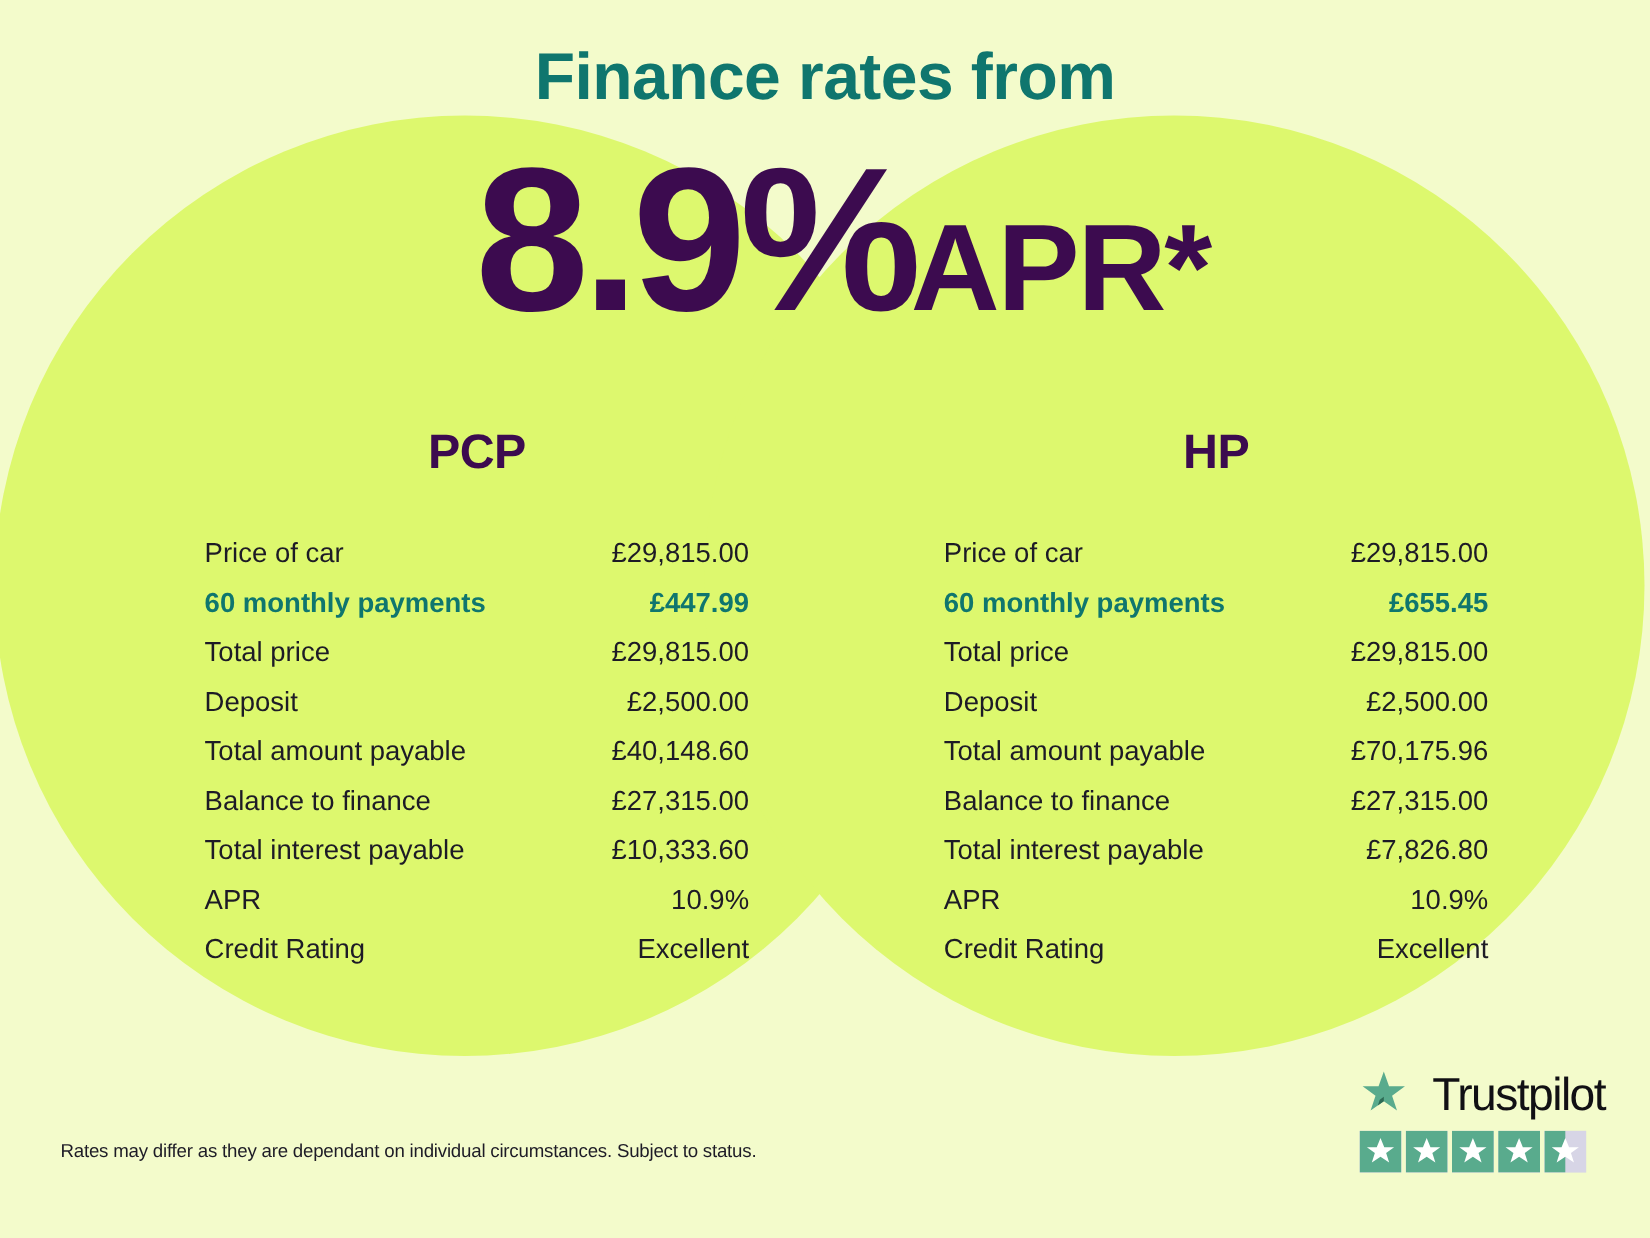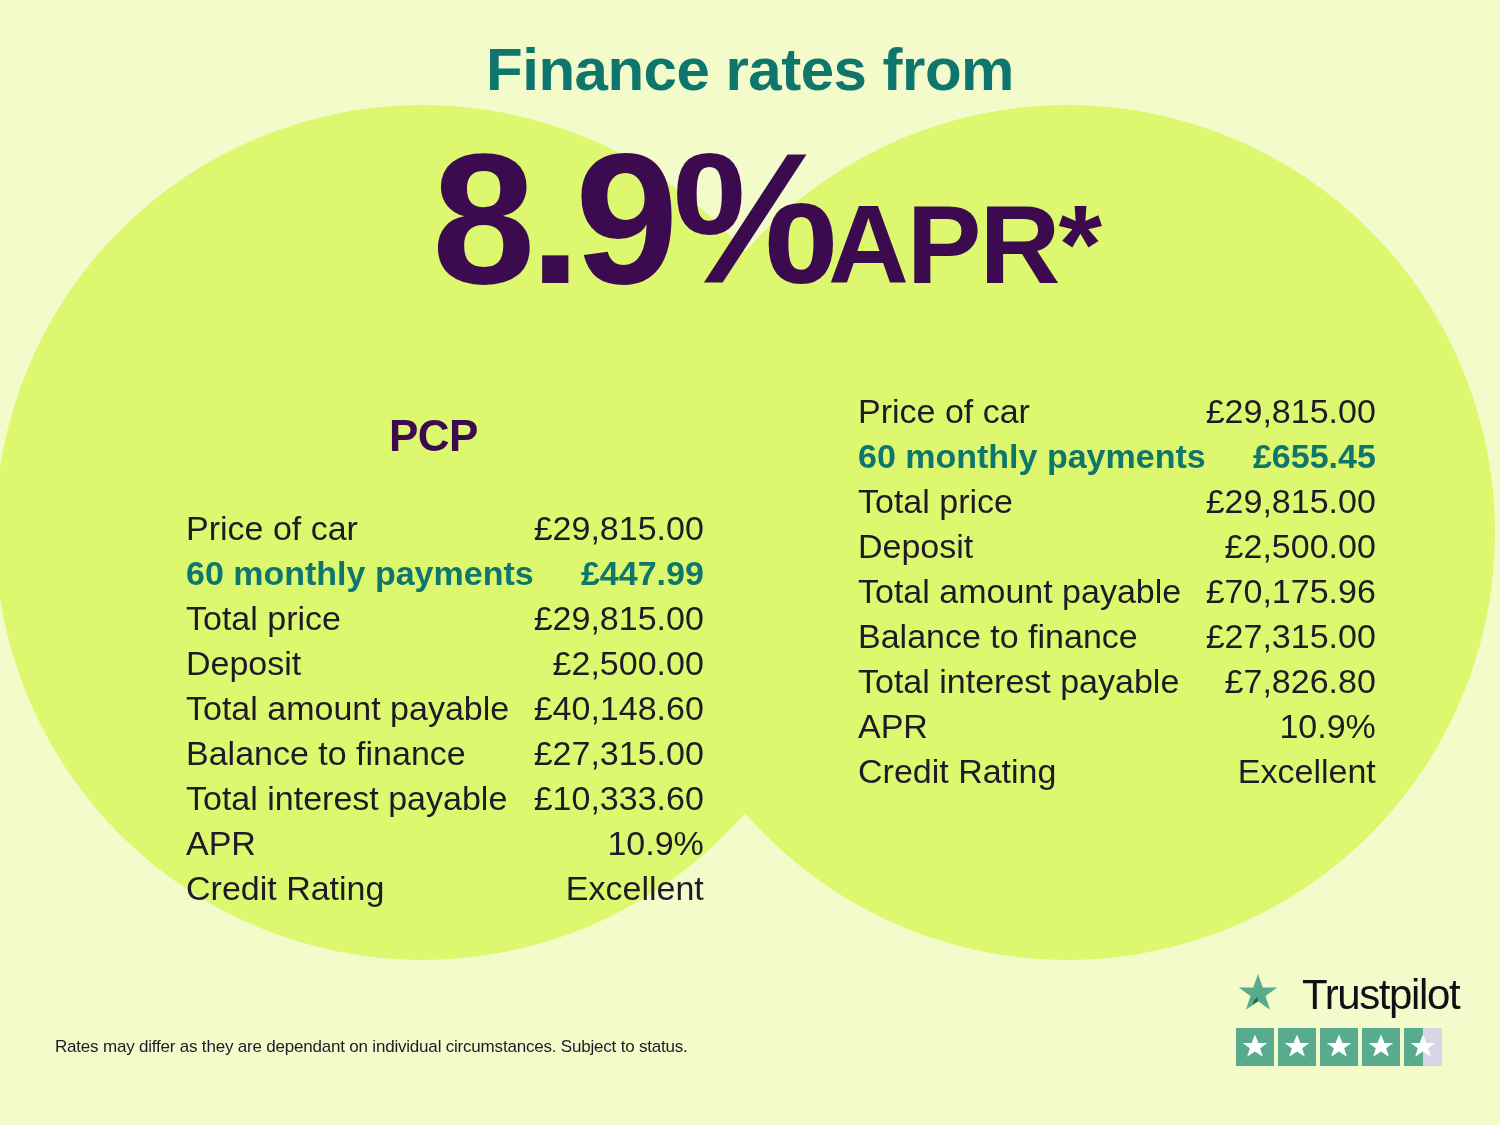--- a/index.html
+++ b/index.html
@@ -85,39 +85,39 @@
     letter-spacing: -2px;
     vertical-align: baseline;
     margin-left: -4px;
   }
 
   
   .plan {
     position: absolute;
     top: 389px;
   }
-  #plan-pcp { left: 186px; width: 495px; margin-top: 25px; }
+  #plan-pcp { left: 186px; width: 495px; }
   #plan-hp  { left: 858px; width: 495px; }
 
   .plan-title {
     text-align: center;
     font-size: 44px;
     font-weight: 700;
     color: #3c0b4f;
     letter-spacing: -0.5px;
     margin: 0 0 48px 0;
     line-height: 1;
   }
 
   .finance-table {
     width: 100%;
     border-collapse: collapse;
   }
   .finance-table td {
-    font-size: 34px;
+    font-size: 25px;
     color: #1d1b26;
     padding: 0;
     height: 45px;
     vertical-align: middle;
     white-space: nowrap;
   }
   .finance-table td.row-label { text-align: left; }
   .finance-table td.row-value { text-align: right; }
   .finance-table tr.highlight td {
     font-weight: 700;
@@ -229,20 +229,21 @@
           </tr>
           <tr>
             <td class="row-label">Credit Rating</td>
             <td class="row-value">Excellent</td>
           </tr>
         </tbody>
     </table>
   </div>
 
   <div class="plan" id="plan-hp">
+    <div class="plan-title">HP</div>
     <table class="finance-table">
       <tbody id="rows-hp">
           <tr>
             <td class="row-label">Price of car</td>
             <td class="row-value">£29,815.00</td>
           </tr>
           <tr class="highlight">
             <td class="row-label">60 monthly payments</td>
             <td class="row-value">£655.45</td>
           </tr>

